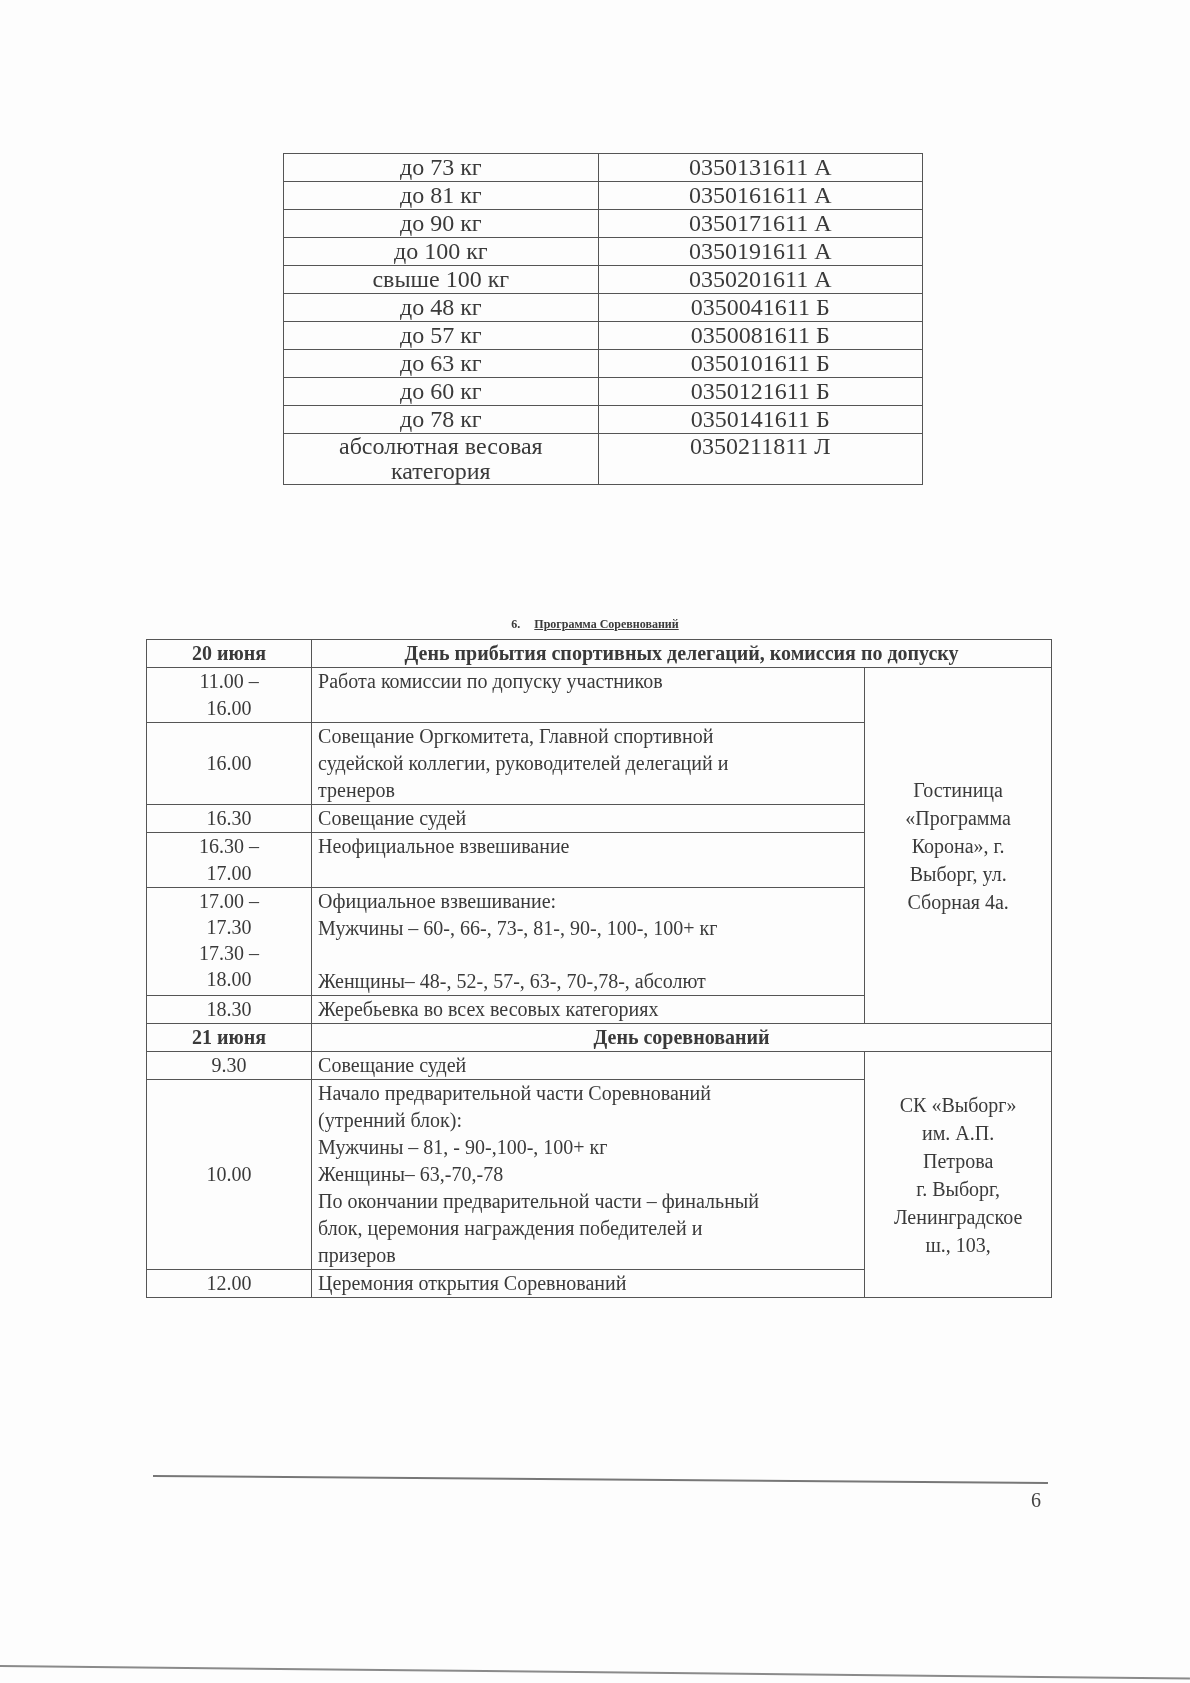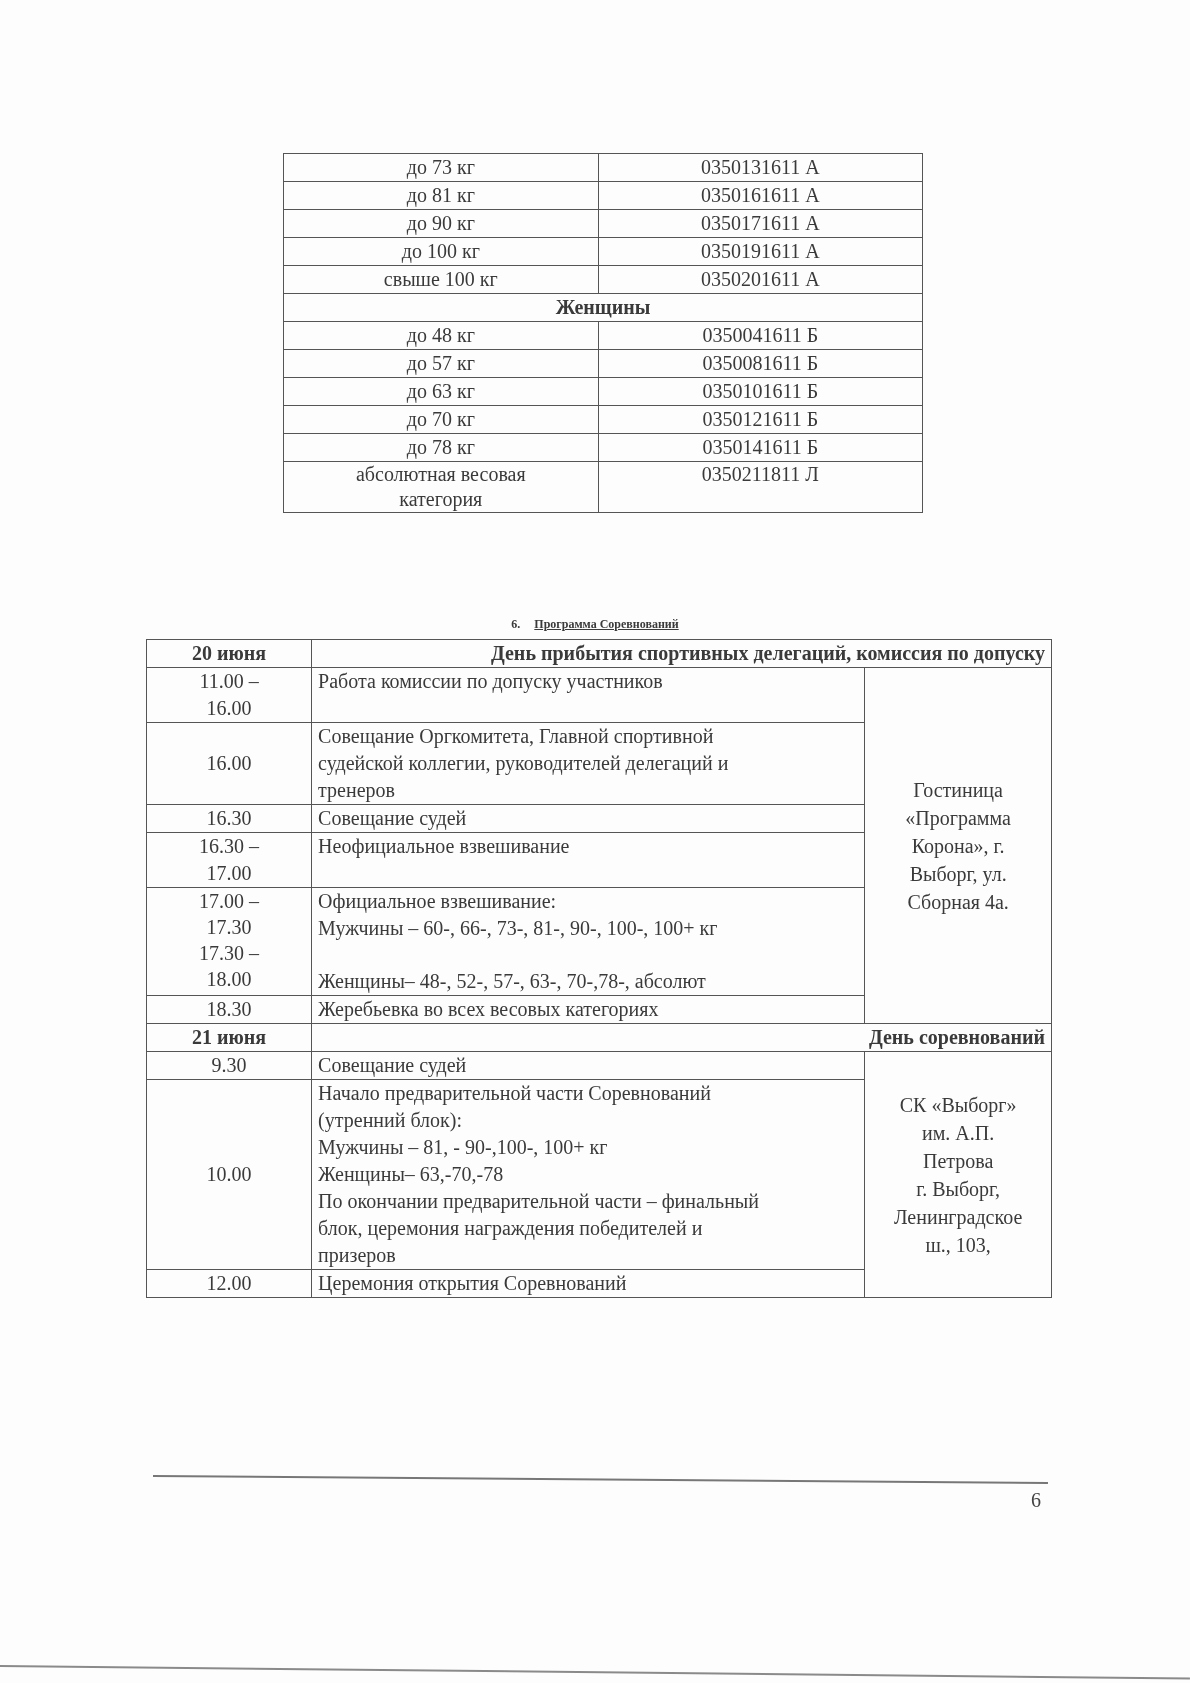--- a/index.html
+++ b/index.html
@@ -10,21 +10,21 @@
     color: #3a3a3a;
   }
   .page-edge {
     position: absolute; left: 0; top: 1665px; width: 1190px; height: 2px;
     background: #8a8a8a; transform: rotate(0.6deg); transform-origin: left center;
   }
   
   table { border-collapse: collapse; }
   .weights {
     position: absolute; left: 283px; top: 153px; width: 640px;
-    font-size: 20px; line-height: 27px;
+    font-size: 24px; line-height: 27px;
   }
   .weights td {
     border: 1.5px solid #555; text-align: center; padding: 0 4px; vertical-align: top;
   }
   .weights td.cat { width: 310px; }
   .weights td.code { width: 320px; }
   .weights td.group { font-weight: bold; }
   .weights tr.abs td { line-height: 25px; }
 
   .section-title {
@@ -36,21 +36,21 @@
 
   .program {
     position: absolute; left: 146px; top: 639px; width: 906px;
     font-size: 20px; line-height: 27px;
   }
   .program td { border: 1.5px solid #555; vertical-align: top; padding: 0 6px; }
   .program td.time { width: 130px; text-align: center; padding: 0 19px; }
   .program td.event { width: 560px; }
   .program td.place { width: 176px; text-align: center; vertical-align: middle; line-height: 28px; }
   .program td.day { font-weight: bold; text-align: center; }
-  .program td.dayhdr { font-weight: bold; text-align: right; }
+  .program td.dayhdr { font-weight: bold; text-align: center; }
   .program .mid { vertical-align: middle; }
   .program td.time.split div { line-height: 26px; }
   .program .gap { height: 26px; }
 
   .footer-rule {
     position: absolute; left: 153px; top: 1475px; width: 895px; height: 1.5px;
     background: #777; transform: rotate(0.45deg); transform-origin: left center;
   }
   .page-num {
     position: absolute; left: 1031px; top: 1489px; font-size: 20px; color: #444;
@@ -77,36 +77,33 @@
     </tr>
     <tr>
       <td class="cat">до 100 кг</td>
       <td class="code">0350191611 А</td>
     </tr>
     <tr>
       <td class="cat">свыше 100 кг</td>
       <td class="code">0350201611 А</td>
     </tr>
     <tr>
-      <td class="group" colspan="2">Женщины</td>
-    </tr>
-    <tr>
       <td class="cat">до 48 кг</td>
       <td class="code">0350041611 Б</td>
     </tr>
     <tr>
       <td class="cat">до 57 кг</td>
       <td class="code">0350081611 Б</td>
     </tr>
     <tr>
       <td class="cat">до 63 кг</td>
       <td class="code">0350101611 Б</td>
     </tr>
     <tr>
-      <td class="cat">до 70 кг</td>
+      <td class="cat">до 60 кг</td>
       <td class="code">0350121611 Б</td>
     </tr>
     <tr>
       <td class="cat">до 78 кг</td>
       <td class="code">0350141611 Б</td>
     </tr>
     <tr class="abs">
       <td class="cat">
         <div>абсолютная весовая</div>
         <div>категория</div>

